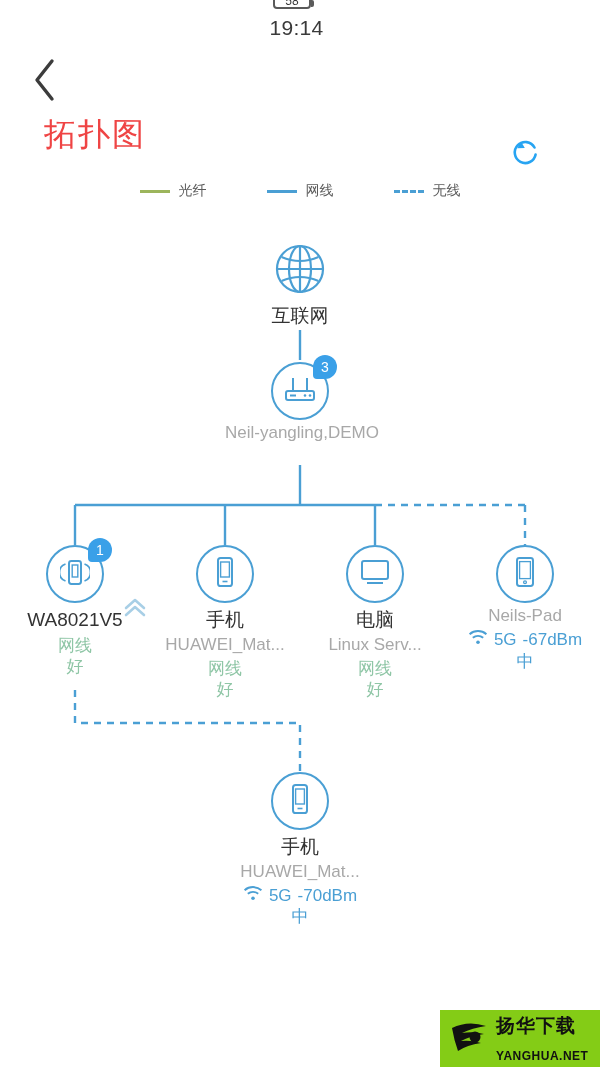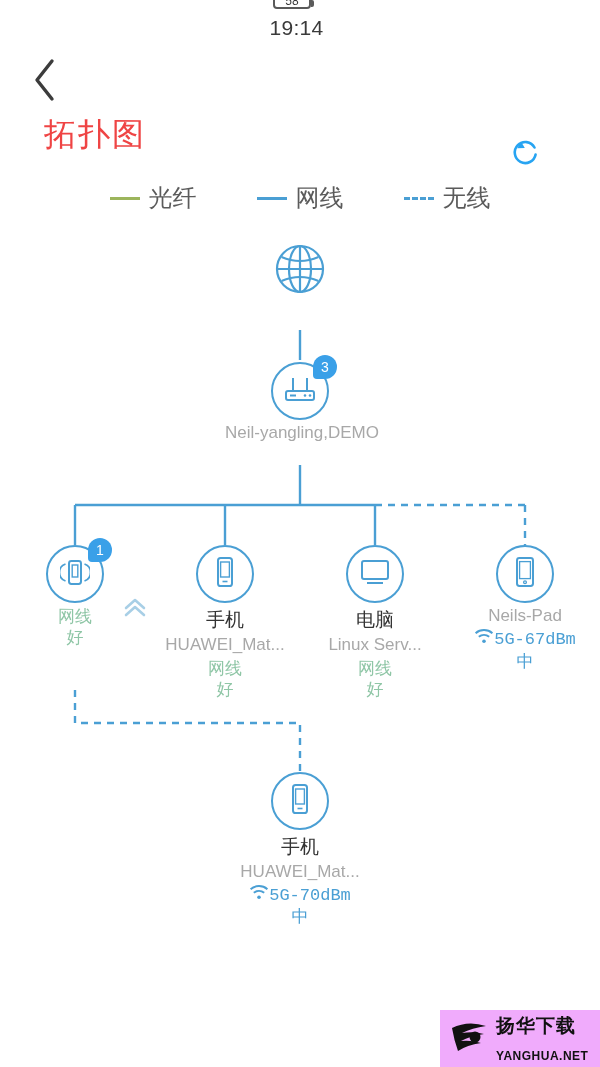--- a/index.html
+++ b/index.html
@@ -46,21 +46,21 @@
 
   
   .legend{
     position:absolute;top:182px;left:0;width:600px;
     display:flex;justify-content:center;gap:60px;
   }
   .legend-item{display:flex;align-items:center;gap:9px;}
   .legend-line{display:block;width:30px;height:0;border-top:3px solid #9cb55c;}
   .legend-line.eth{border-top:3px solid #4a9fd4;}
   .legend-line.wifi{border-top:3px dashed #4a9fd4;}
-  .legend-label{font-size:24px;color:#5b5b5b;}
+  .legend-label{font-size:14px;color:#5b5b5b;}
 
   
   .canvas{position:absolute;top:0;left:0;width:600px;height:1067px;}
   .links{position:absolute;top:0;left:0;width:600px;height:1067px;}
 
   .node{position:absolute;width:150px;margin-left:-75px;text-align:center;}
   .node .ring{
     width:54px;height:54px;border:2px solid #4a9fd4;border-radius:50%;
     margin:0 auto;display:flex;align-items:center;justify-content:center;
     position:relative;background:#fff;
@@ -69,30 +69,30 @@
   .badge{
     position:absolute;top:-9px;right:-10px;width:24px;height:24px;border-radius:50% 50% 50% 4px;
     background:#3aa0e8;color:#fff;font-size:14px;display:flex;align-items:center;
     justify-content:center;line-height:1;
   }
   .n-title{font-size:19px;color:#333;margin-top:6px;line-height:1.2;white-space:nowrap;}
   .n-sub{font-size:17px;color:#a8a8a8;margin-top:3px;line-height:1.2;white-space:nowrap;}
   .n-stat{font-size:17px;line-height:1.25;margin-top:3px;}
   .n-stat.good{color:#8fc6a6;}
   .n-stat.wifi{color:#4a9fd4;display:flex;flex-direction:column;align-items:center;}
-  .n-stat.wifi .row1{display:flex;align-items:center;justify-content:center;white-space:nowrap;font-family:Liberation Mono, monospace;}
+  .n-stat.wifi .row1{display:flex;align-items:center;gap:6px;justify-content:center;white-space:nowrap;}
   .collapse-btn{
     position:absolute;cursor:pointer;width:30px;height:28px;
     display:flex;align-items:center;justify-content:center;
   }
 
   
   .watermark{
     position:absolute;right:0;bottom:0;width:160px;height:57px;
-    background:#f0abfc;display:flex;align-items:center;gap:6px;
+    background:#84cc16;display:flex;align-items:center;gap:6px;
     padding-left:8px;box-sizing:border-box;
   }
   .wm-text{display:flex;flex-direction:column;line-height:1;}
   .wm-cn{font-size:19px;font-weight:bold;color:#111;letter-spacing:1px;}
   .wm-en{font-size:12px;font-weight:bold;color:#111;letter-spacing:.5px;margin-top:15px;}
 </style>
 </head>
 <body>
 
 <div class="statusbar">
@@ -186,20 +186,21 @@
         <svg width="54" height="54" viewBox="0 0 54 54">
           <circle cx="27" cy="27" r="23" fill="none" stroke="#4a9fd4" stroke-width="2.2"></circle>
           <ellipse cx="27" cy="27" rx="11" ry="23" fill="none" stroke="#4a9fd4" stroke-width="2.2"></ellipse>
           <line x1="4" y1="27" x2="50" y2="27" stroke="#4a9fd4" stroke-width="2.2"></line>
           <line x1="27" y1="4" x2="27" y2="50" stroke="#4a9fd4" stroke-width="2.2"></line>
           <path d="M8.5 15 Q27 23 45.5 15" fill="none" stroke="#4a9fd4" stroke-width="2"></path>
           <path d="M8.5 39 Q27 31 45.5 39" fill="none" stroke="#4a9fd4" stroke-width="2"></path>
         </svg>
       </span>
     </div>
+    <div class="n-title">互联网</div>
   </div>
 
   <div class="node" style="left:300px;top:362px;">
     <div class="ring">
       <span>
         <svg width="36" height="30" viewBox="0 0 36 30">
           <rect x="4" y="17" width="28" height="9" rx="2" fill="none" stroke="#4a9fd4" stroke-width="2"></rect>
           <line x1="11" y1="17" x2="11" y2="4" stroke="#4a9fd4" stroke-width="2"></line>
           <line x1="25" y1="17" x2="25" y2="4" stroke="#4a9fd4" stroke-width="2"></line>
           <line x1="8" y1="21.5" x2="14" y2="21.5" stroke="#4a9fd4" stroke-width="2"></line>
@@ -217,20 +218,21 @@
       <span>
         <svg width="30" height="34" viewBox="0 0 30 34">
           <rect x="9" y="6" width="12" height="23" rx="2.4" fill="none" stroke="#4a9fd4" stroke-width="2"></rect>
           <rect x="12.2" y="10" width="5.6" height="12" fill="none" stroke="#4a9fd4" stroke-width="1.4"></rect>
           <path d="M5.5 9 A9 9 0 0 0 5.5 26" fill="none" stroke="#4a9fd4" stroke-width="1.8"></path>
           <path d="M24.5 9 A9 9 0 0 1 24.5 26" fill="none" stroke="#4a9fd4" stroke-width="1.8"></path>
         </svg>
       </span>
       <span class="badge">1</span>
     </div>
+    <div class="n-title">WA8021V5</div>
     <div class="n-stat good">
       <div>网线</div>
       <div>好</div>
     </div>
   </div>
 
   <div class="collapse-btn" style="left:120px;top:596px;">
     <span>
       <svg width="26" height="24" viewBox="0 0 26 24">
         <path d="M4 12 L13 4 L22 12" fill="none" stroke="#a8cfe6" stroke-width="2.6" stroke-linecap="round" stroke-linejoin="round"></path>

